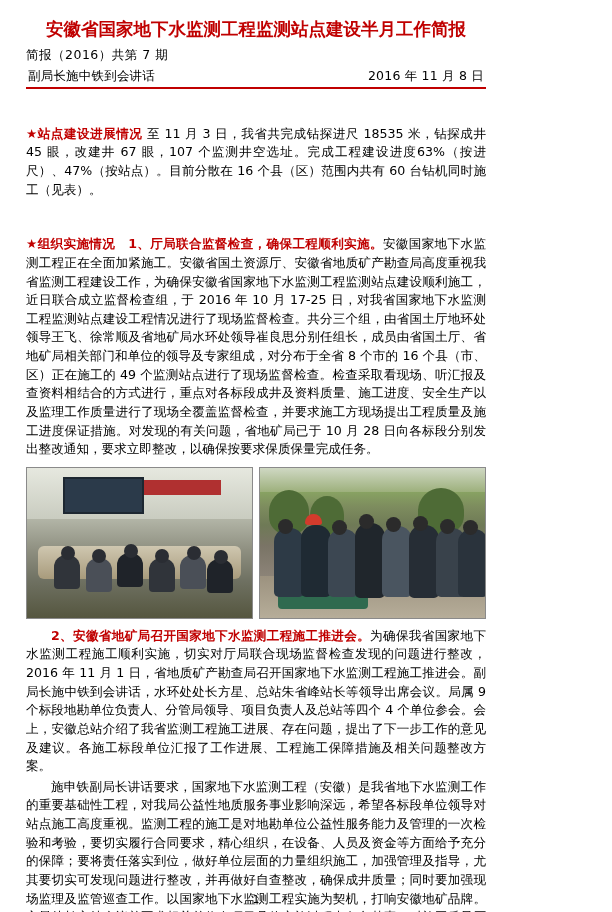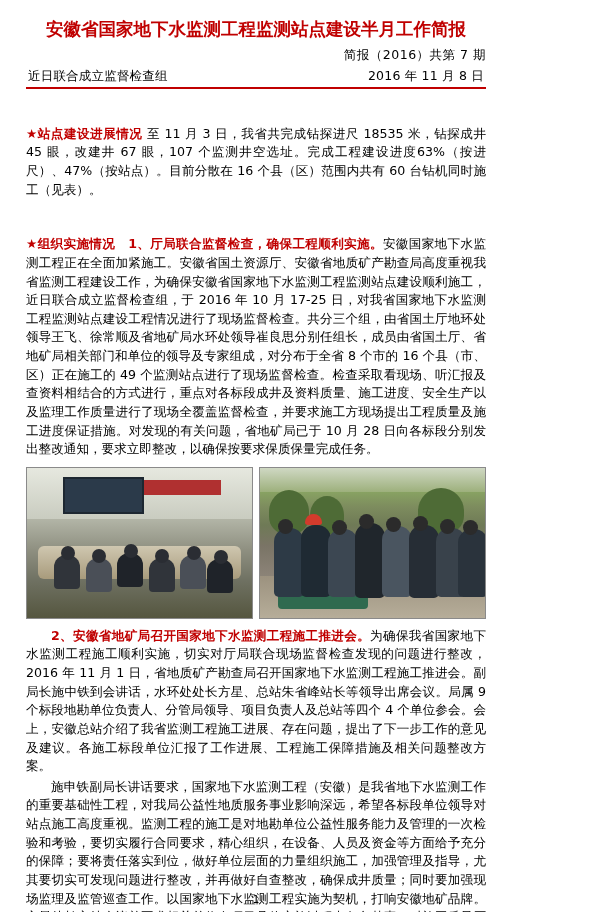--- a/index.html
+++ b/index.html
@@ -26,21 +26,21 @@
     color: #c00000;
     font-weight: bold;
     font-size: 17.5px;
     text-align: center;
     letter-spacing: 0px;
     line-height: 1.3;
     margin: 4px 0 6px 0;
     white-space: nowrap;
   }
   .issue-line {
-    text-align: right;
+    text-align: left;
     font-size: 12.5px;
     margin: 2px 0 4px 0;
     letter-spacing: 0.5px;
   }
   .meta-row {
     display: flex;
     justify-content: space-between;
     align-items: flex-end;
     font-size: 12.5px;
     margin: 0 0 2px 0;
@@ -160,21 +160,21 @@
 </head>
 <body>
 
 <div class="page">
 
   <div class="doc-title">安徽省国家地下水监测工程监测站点建设半月工作简报</div>
 
   <div class="issue-line">简报（2016）共第 7 期</div>
 
   <div class="meta-row">
-    <div class="meta-left">近日联合成立监督检查组</div>
+    <div class="meta-left">副局长施中铁到会讲话</div>
     <div class="meta-right">2016 年 11 月 8 日</div>
   </div>
 
   <hr class="rule">
 
   <p class="body noindent"><span class="star">★站点建设进展情况</span><span>  至 11 月 3 日，我省共完成钻探进尺 18535 米，钻探成井 45 眼，改建井 67 眼，107 个监测井空选址。完成工程建设进度63%（按进尺）、47%（按站点）。目前分散在 16 个县（区）范围内共有 60 台钻机同时施工（见表）。</span></p>
 
   <p class="body noindent"><span class="star">★组织实施情况</span>　<span class="redseg">1、厅局联合监督检查，确保工程顺利实施。</span><span>安徽国家地下水监测工程正在全面加紧施工。安徽省国土资源厅、安徽省地质矿产勘查局高度重视我省监测工程建设工作，为确保安徽省国家地下水监测工程监测站点建设顺利施工，近日联合成立监督检查组，于 2016 年 10 月 17-25 日，对我省国家地下水监测工程监测站点建设工程情况进行了现场监督检查。共分三个组，由省国土厅地环处领导王飞、徐常顺及省地矿局水环处领导崔良思分别任组长，成员由省国土厅、省地矿局相关部门和单位的领导及专家组成，对分布于全省 8 个市的 16 个县（市、区）正在施工的 49 个监测站点进行了现场监督检查。检查采取看现场、听汇报及查资料相结合的方式进行，重点对各标段成井及资料质量、施工进度、安全生产以及监理工作质量进行了现场全覆盖监督检查，并要求施工方现场提出工程质量及施工进度保证措施。对发现的有关问题，省地矿局已于 10 月 28 日向各标段分别发出整改通知，要求立即整改，以确保按要求保质保量完成任务。</span></p>
 
   <div class="photos">

